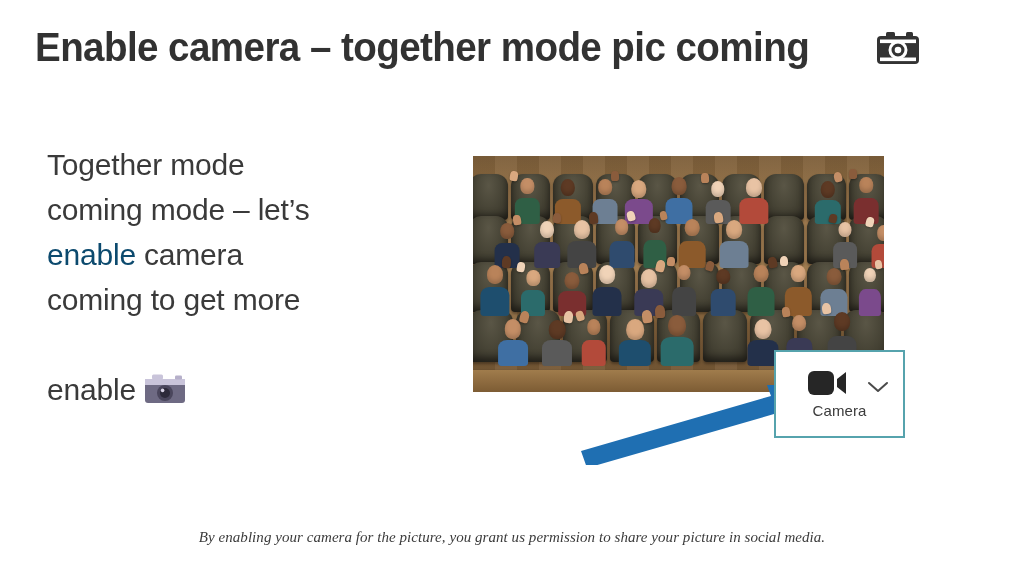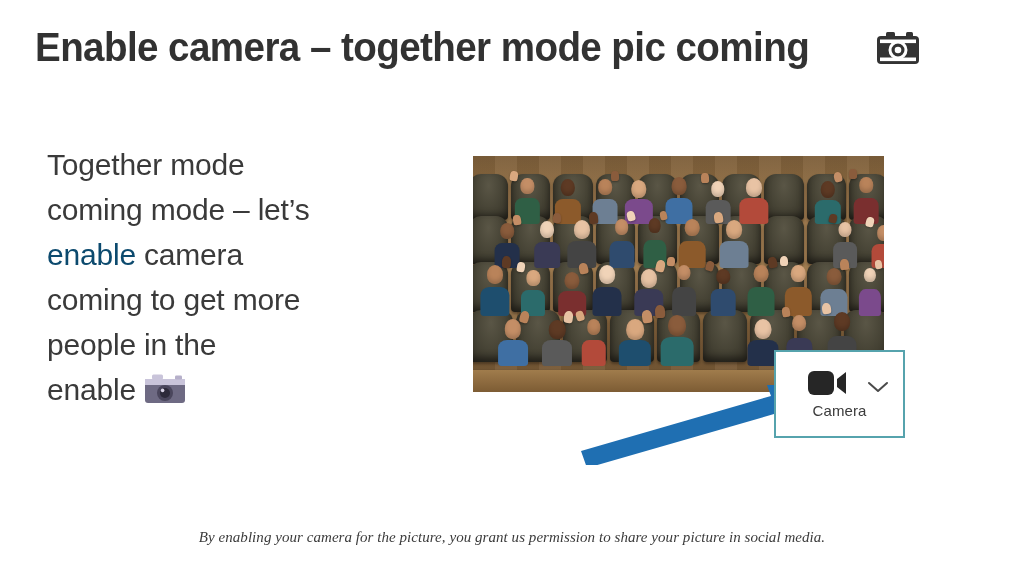--- a/index.html
+++ b/index.html
@@ -213,21 +213,21 @@
       <circle cx="23" cy="21" r="3.3" fill="#ffffff"></circle>
     </svg>
   </span>
 </div>
 
 <div id="body-text">
   <span>Together mode</span><br>
   <span>coming mode – let’s</span><br>
   <span class="accent">enable</span><span> camera</span><br>
   <span>coming to get more</span><br>
-  <span>people in the</span><br>
+  <br>
   <span>enable</span><span class="inline-cam-emoji">
     <svg viewBox="0 0 42 32" width="42" height="32" aria-hidden="true">
       <rect x="1" y="6" width="40" height="24" rx="3" fill="#6e6a83"></rect>
       <rect x="1" y="6" width="40" height="6" fill="#c9c4da"></rect>
       <rect x="8" y="1.5" width="11" height="5" rx="1.5" fill="#c9c4da"></rect>
       <rect x="31" y="2.5" width="7" height="4" rx="1.2" fill="#b6b0ca"></rect>
       <circle cx="21" cy="20" r="8" fill="#4a465c"></circle>
       <circle cx="21" cy="20" r="5" fill="#2d2a3a"></circle>
       <circle cx="18.6" cy="17.4" r="1.8" fill="#d7d2e4"></circle>
     </svg>

